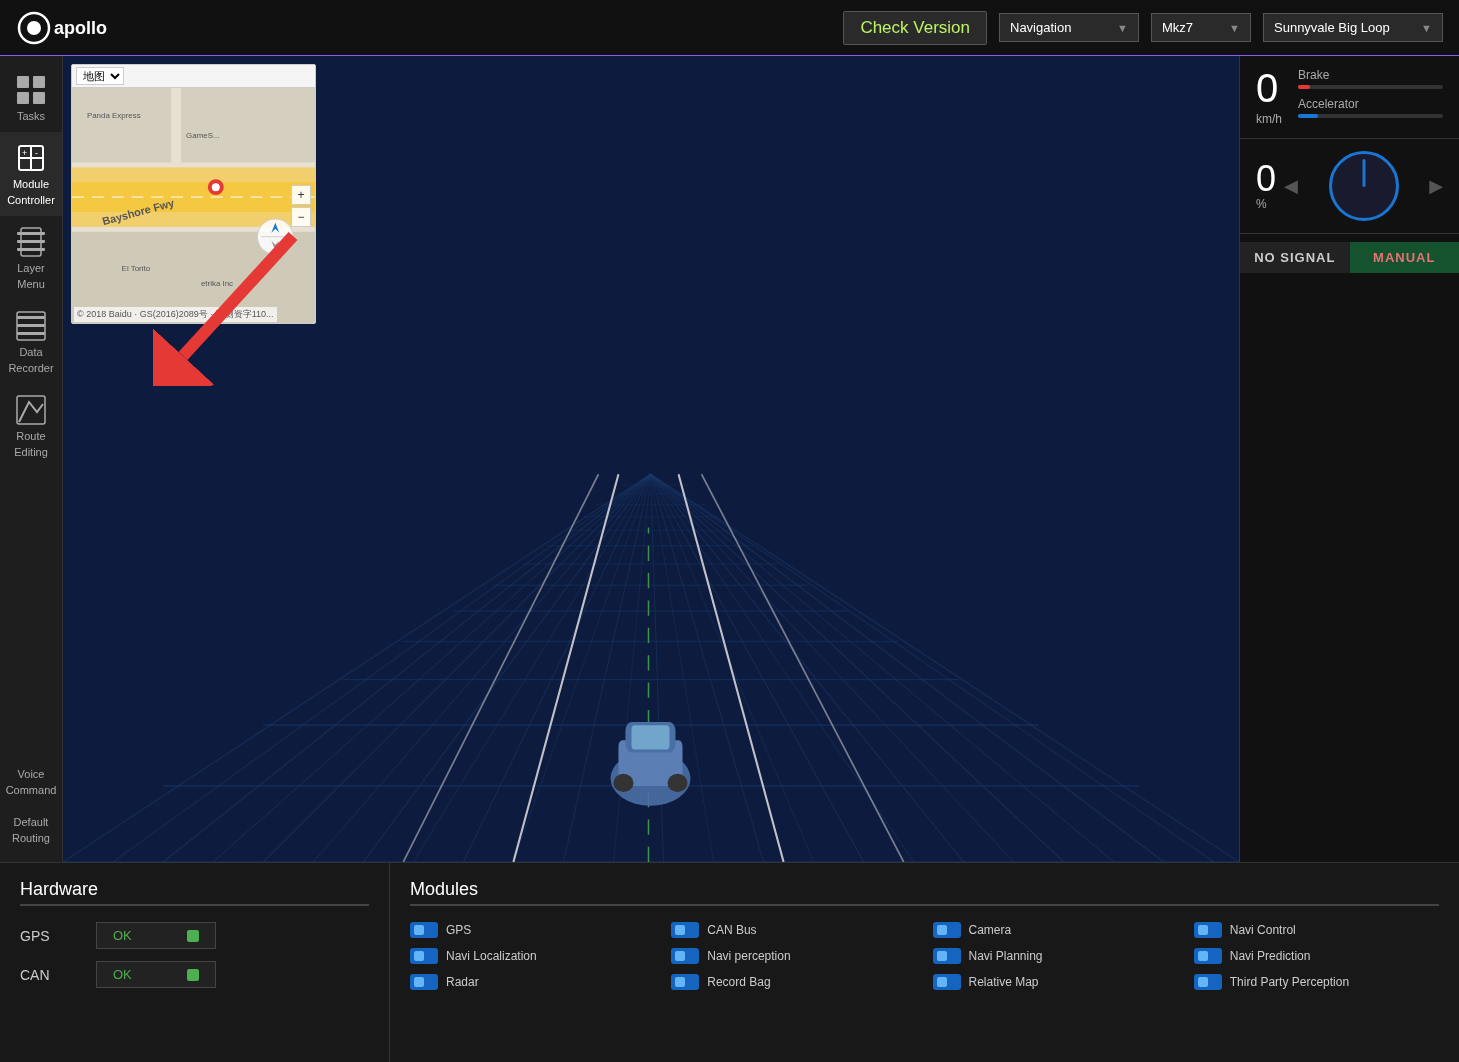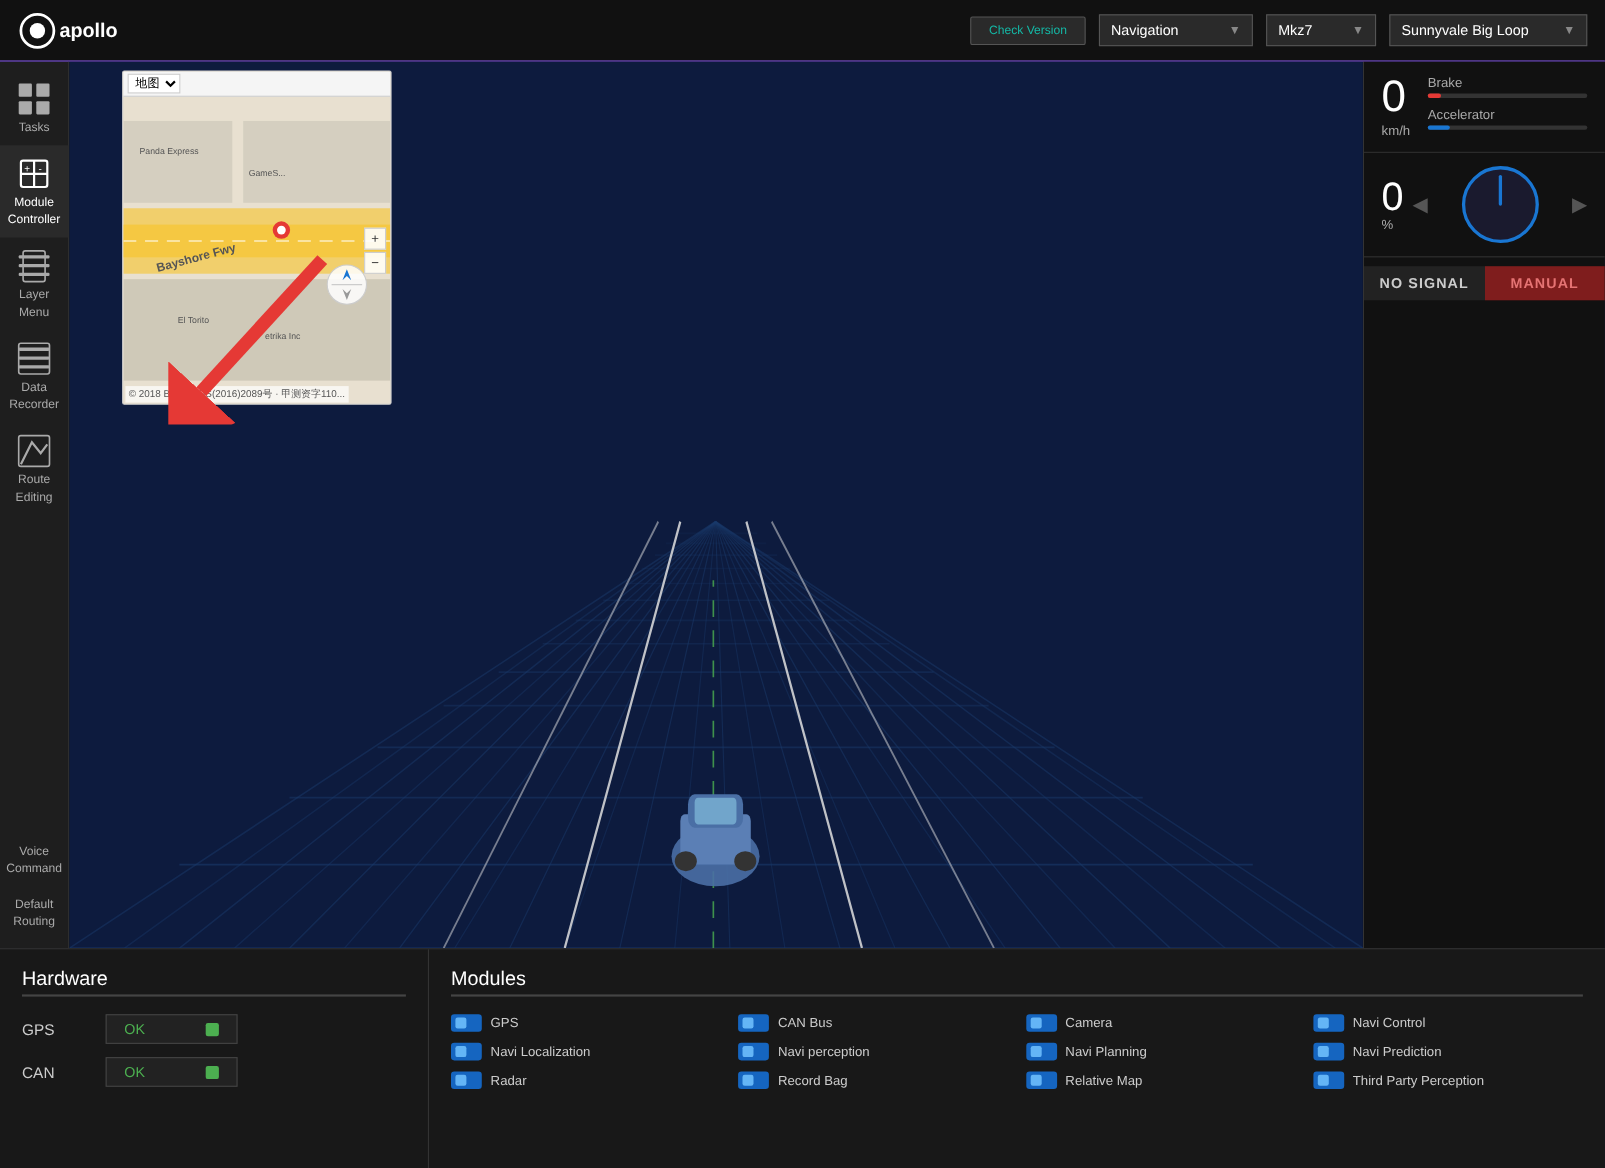--- a/index.html
+++ b/index.html
@@ -20,23 +20,23 @@
       width: 120px;
       height: 36px;
       display: flex;
       align-items: center;
     }
     .logo svg { width: 120px; height: 36px; }
     .header-spacer { flex: 1; }
     .header-btn {
       background: #2a2a2a;
       border: 1px solid #555;
-      color: #14b8a6;
+      color: #bef264;
       padding: 6px 16px;
-      font-size: 11px;
+      font-size: 17px;
       cursor: pointer;
       border-radius: 2px;
     }
     .header-dropdown {
       background: #2a2a2a;
       border: 1px solid #555;
       color: #fff;
       padding: 6px 10px;
       font-size: 13px;
       display: flex;
@@ -101,27 +101,26 @@
       position: relative;
       overflow: hidden;
     }
 
     
     .map-overlay {
       position: absolute;
       top: 8px;
       left: 8px;
       width: 245px;
-      height: 304px;
+      height: 260px;
       background: #e8e0d0;
       border: 1px solid #ccc;
       z-index: 10;
       border-radius: 2px;
       overflow: hidden;
-      margin-left: 40px;
     }
     .map-topbar {
       background: #f5f5f5;
       border-bottom: 1px solid #ccc;
       padding: 2px 4px;
       display: flex;
       align-items: center;
       gap: 4px;
     }
     .map-topbar select {
@@ -258,21 +257,21 @@
     .signal-btn {
       flex: 1;
       padding: 8px;
       text-align: center;
       font-size: 13px;
       font-weight: bold;
       cursor: pointer;
       letter-spacing: 1px;
     }
     .signal-btn.no-signal { background: #222; color: #ccc; }
-    .signal-btn.manual { background: #7f1d1d; color: #e57373; }
+    .signal-btn.manual { background: #14532d; color: #e57373; }
 
     
     .bottom-section {
       height: 200px;
       background: #181818;
       display: flex;
       flex-shrink: 0;
       border-top: 1px solid #333;
     }
 

